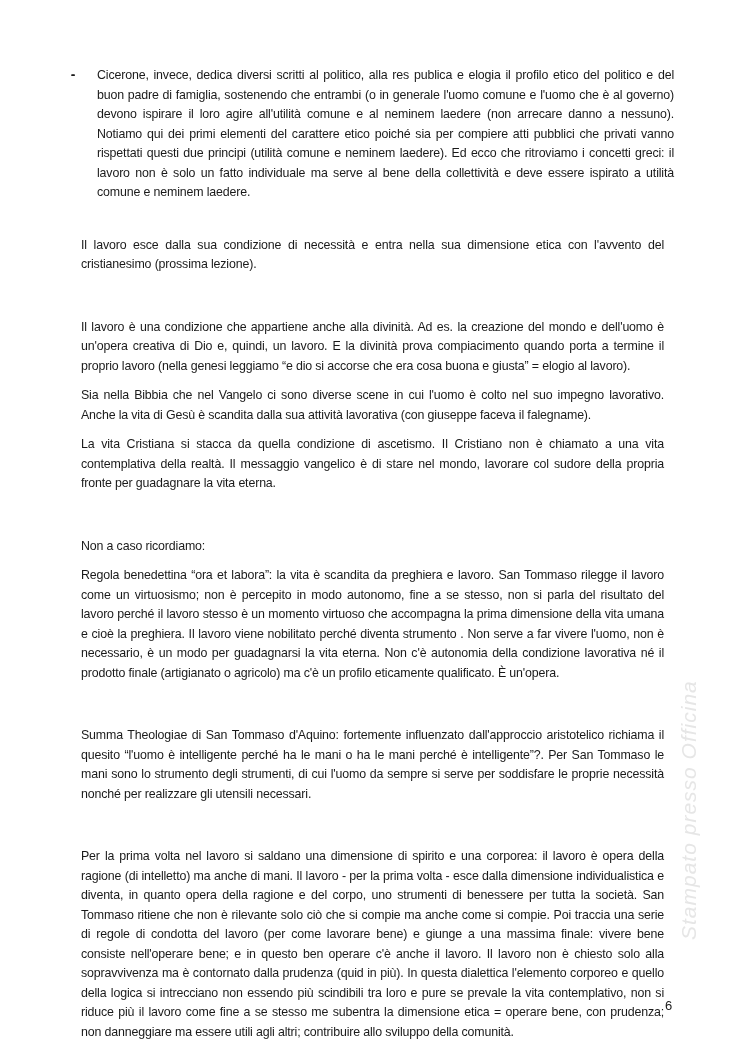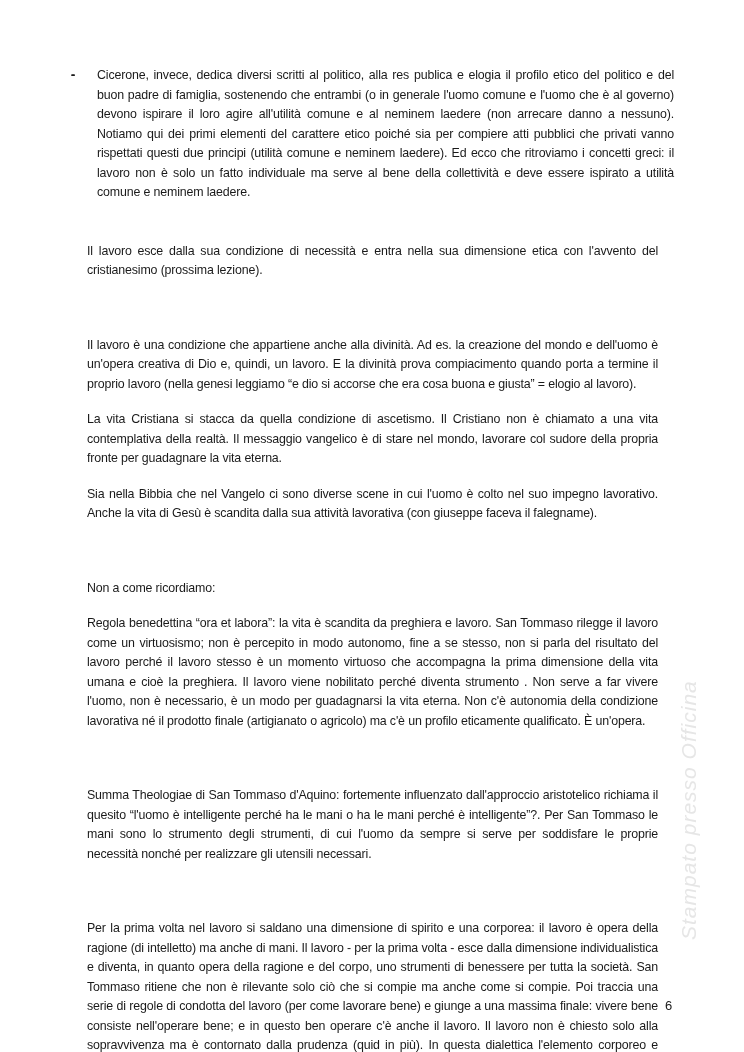--- a/index.html
+++ b/index.html
@@ -34,21 +34,21 @@
       padding-left: 26px;
       text-align: justify;
     }
     .bullet-dash {
       position: absolute;
       left: 0;
       top: 0;
       font-weight: bold;
     }
     .para {
-      margin: 16px;
+      margin: 10px;
       text-align: justify;
     }
     .gap-lg { height: 23px; }
     .page-number {
       position: absolute;
       left: 665px;
       top: 998px;
       font-size: 13px;
       color: #1a1a1a;
     }
@@ -77,25 +77,25 @@
       <span class="bullet-dash">-</span>
       <span>Cicerone, invece, dedica diversi scritti al politico, alla res publica e elogia il profilo etico del politico e del buon padre di famiglia, sostenendo che entrambi (o in generale l'uomo comune e l'uomo che è al governo) devono ispirare il loro agire all'utilità comune e al neminem laedere (non arrecare danno a nessuno). Notiamo qui dei primi elementi del carattere etico poiché sia per compiere atti pubblici che privati vanno rispettati questi due principi (utilità comune e neminem laedere). Ed ecco che ritroviamo i concetti greci: il lavoro non è solo un fatto individuale ma serve al bene della collettività e deve essere ispirato a utilità comune e neminem laedere.</span>
     </li>
   </ul>
 
   <div class="gap-lg"></div>
   <p class="para">Il lavoro esce dalla sua condizione di necessità e entra nella sua dimensione etica con l'avvento del cristianesimo (prossima lezione).</p>
 
   <div class="gap-lg"></div>
   <p class="para">Il lavoro è una condizione che appartiene anche alla divinità. Ad es. la creazione del mondo e dell'uomo è un'opera creativa di Dio e, quindi, un lavoro. E la divinità prova compiacimento quando porta a termine il proprio lavoro (nella genesi leggiamo “e dio si accorse che era cosa buona e giusta” = elogio al lavoro).</p>
+  <p class="para">Sia nella Bibbia che nel Vangelo ci sono diverse scene in cui l'uomo è colto nel suo impegno lavorativo. Anche la vita di Gesù è scandita dalla sua attività lavorativa (con giuseppe faceva il falegname).</p>
   <p class="para">La vita Cristiana si stacca da quella condizione di ascetismo. Il Cristiano non è chiamato a una vita contemplativa della realtà. Il messaggio vangelico è di stare nel mondo, lavorare col sudore della propria fronte per guadagnare la vita eterna.</p>
-  <p class="para">Sia nella Bibbia che nel Vangelo ci sono diverse scene in cui l'uomo è colto nel suo impegno lavorativo. Anche la vita di Gesù è scandita dalla sua attività lavorativa (con giuseppe faceva il falegname).</p>
 
   <div class="gap-lg"></div>
-  <p class="para">Non a come ricordiamo:</p>
+  <p class="para">Non a caso ricordiamo:</p>
   <p class="para">Regola benedettina “ora et labora”: la vita è scandita da preghiera e lavoro. San Tommaso rilegge il lavoro come un virtuosismo; non è percepito in modo autonomo, fine a se stesso, non si parla del risultato del lavoro perché il lavoro stesso è un momento virtuoso che accompagna la prima dimensione della vita umana e cioè la preghiera. Il lavoro viene nobilitato perché diventa strumento . Non serve a far vivere l'uomo, non è necessario, è un modo per guadagnarsi la vita eterna. Non c'è autonomia della condizione lavorativa né il prodotto finale (artigianato o agricolo) ma c'è un profilo eticamente qualificato. È un'opera.</p>
 
   <div class="gap-lg"></div>
   <p class="para">Summa Theologiae di San Tommaso d'Aquino: fortemente influenzato dall'approccio aristotelico richiama il quesito “l'uomo è intelligente perché ha le mani o ha le mani perché è intelligente”?. Per San Tommaso le mani sono lo strumento degli strumenti, di cui l'uomo da sempre si serve per soddisfare le proprie necessità nonché per realizzare gli utensili necessari.</p>
 
   <div class="gap-lg"></div>
   <p class="para">Per la prima volta nel lavoro si saldano una dimensione di spirito e una corporea: il lavoro è opera della ragione (di intelletto) ma anche di mani. Il lavoro - per la prima volta - esce dalla dimensione individualistica e diventa, in quanto opera della ragione e del corpo, uno strumenti di benessere per tutta la società. San Tommaso ritiene che non è rilevante solo ciò che si compie ma anche come si compie. Poi traccia una serie di regole di condotta del lavoro (per come lavorare bene) e giunge a una massima finale: vivere bene consiste nell'operare bene; e in questo ben operare c'è anche il lavoro. Il lavoro non è chiesto solo alla sopravvivenza ma è contornato dalla prudenza (quid in più). In questa dialettica l'elemento corporeo e quello della logica si intrecciano non essendo più scindibili tra loro e pure se prevale la vita contemplativo, non si riduce più il lavoro come fine a se stesso me subentra la dimensione etica = operare bene, con prudenza; non danneggiare ma essere utili agli altri; contribuire allo sviluppo della comunità.</p>
 </div>
 
 <div class="watermark">Stampato presso Officina</div>

